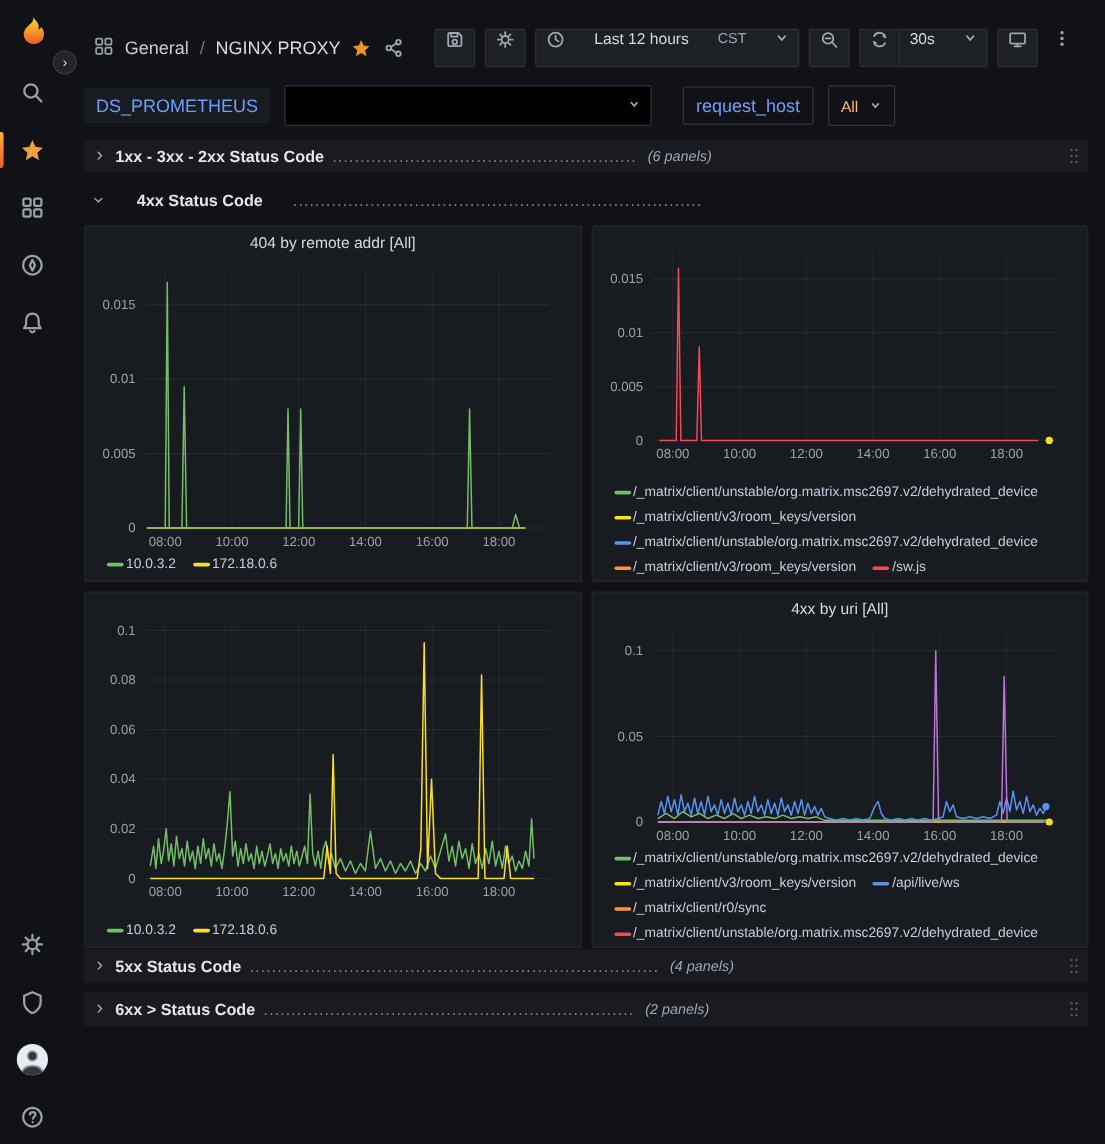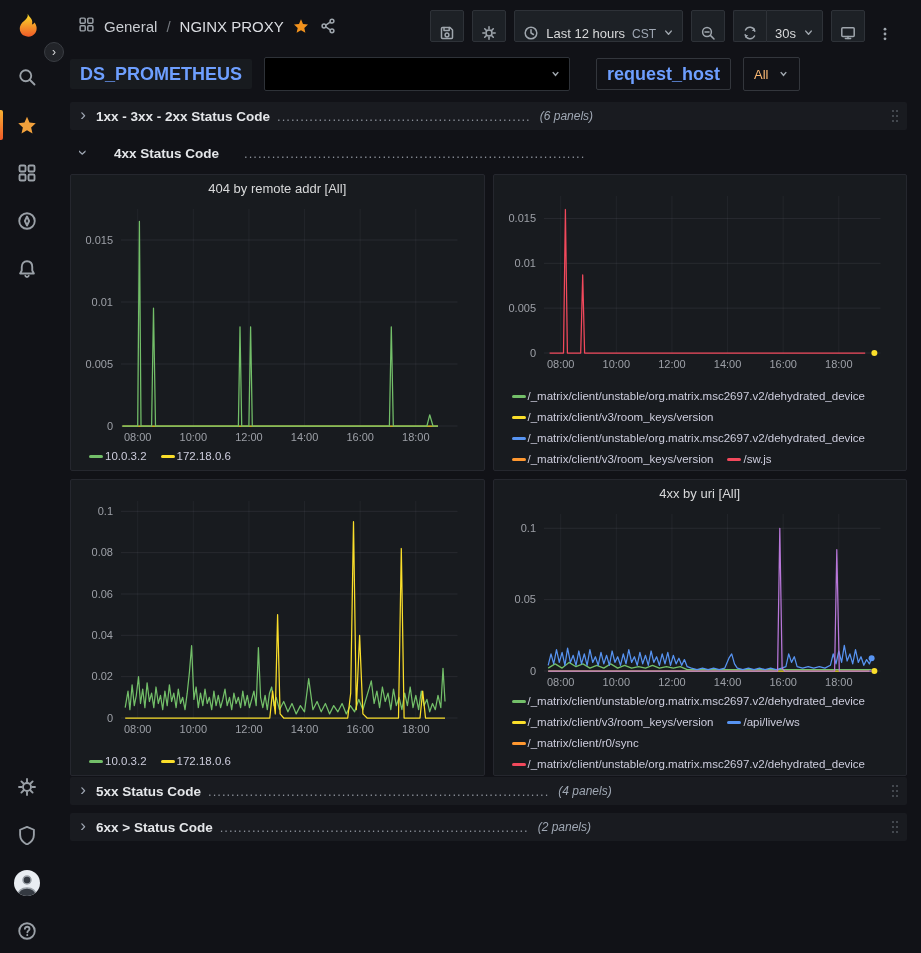--- a/index.html
+++ b/index.html
@@ -20,43 +20,43 @@
   .nav-item.active::before{content:'';position:absolute;left:0;top:7px;bottom:7px;width:3px;border-radius:0 2px 2px 0;
     background:linear-gradient(180deg,#f8b133,#f05a28)}
   .nav-item.active svg{stroke:none}
   .avatar{width:26px;height:26px;border-radius:50%;background:#e9edf2;overflow:hidden;display:flex;align-items:flex-start;justify-content:center}
   .sidebar-toggle{position:absolute;left:44px;top:42px;width:20px;height:20px;border-radius:50%;
     background:#222429;border:1px solid #3a3d43;color:#d8d9da;font-size:12px;line-height:17px;text-align:center;
     cursor:pointer;z-index:5;padding:0}
 
   
   .main{flex:1;display:flex;flex-direction:column;min-width:0}
-  .header{height:52px;flex:none;display:flex;align-items:center;padding:0 16px 0 24px}
+  .header{height:52px;flex:none;display:flex;align-items:center;padding:14px 16px 0 24px}
   .breadcrumb{display:flex;align-items:center;gap:9px;font-size:15px}
   .crumb-folder{color:#c9ccd1;cursor:pointer}
   .crumb-sep{color:#75797f}
   .crumb-title{color:#dbdde2;cursor:pointer}
   .bc-icon svg{stroke:#9aa0a7;fill:none;stroke-width:1.4}
   .icon-btn svg,.tbtn svg{stroke:#9fa6ad;fill:none;stroke-width:1.5;stroke-linecap:round;stroke-linejoin:round}
   .star-orange{display:flex;cursor:pointer}
   .share{display:flex;cursor:pointer;margin-left:2px}
 
   .toolbar{margin-left:auto;display:flex;align-items:center;gap:8px}
-  .tbtn{height:32px;min-width:32px;padding:0 8px;display:flex;align-items:flex-end;gap:7px;
+  .tbtn{height:32px;min-width:32px;padding:0 8px;display:flex;align-items:flex-start;gap:24px;
     background:#1d2126;border:1px solid #2e3238;border-radius:2px;color:#d8d9da;font-size:13px;cursor:pointer}
   .tbtn .tz{color:#9fa7b3;font-size:12px}
   .btn-group{display:flex;align-items:center}
   .btn-group .tbtn:first-child{border-radius:2px 0 0 2px;border-right:none}
   .btn-group .tbtn:last-child{border-radius:0 2px 2px 0}
   .tbtn.plain{background:transparent;border:none;padding:0 4px}
   .caret svg{stroke:#9fa6ad;fill:none;stroke-width:1.6}
 
   
   .submenu{height:40px;flex:none;display:flex;align-items:center;padding:2px 16px 2px 16px;gap:12px}
-  .var-label{height:30px;display:flex;align-items:center;padding:0 10px;font-size:18px;font-weight:700;
+  .var-label{height:30px;display:flex;align-items:center;padding:0 10px;font-size:15px;font-weight:400;
     color:#6e9fff;background:#181b1f;border-radius:2px}
   .var-label.bordered{background:transparent;border:1px solid #33363c}
   .redacted{width:288px;height:32px;background:#000;border:1px solid #2e3238;border-radius:2px;
     display:flex;align-items:center;justify-content:flex-end;padding:0 8px;cursor:pointer;margin-right:14px}
   .select{height:32px;border:1px solid #33363c;border-radius:2px;display:flex;align-items:center;gap:9px;
     padding:0 10px;font-size:13px;color:#fdba74;cursor:pointer}
 
   
   .dash{flex:1;padding:6px 14px 0 16px;overflow:hidden}
   .row-strip{height:28px;display:flex;align-items:center;gap:7px;padding:0 7px;background:#191b20;border-radius:2px;

